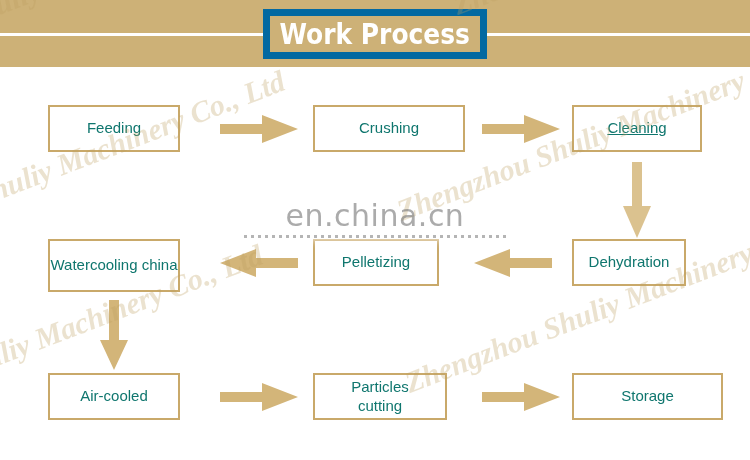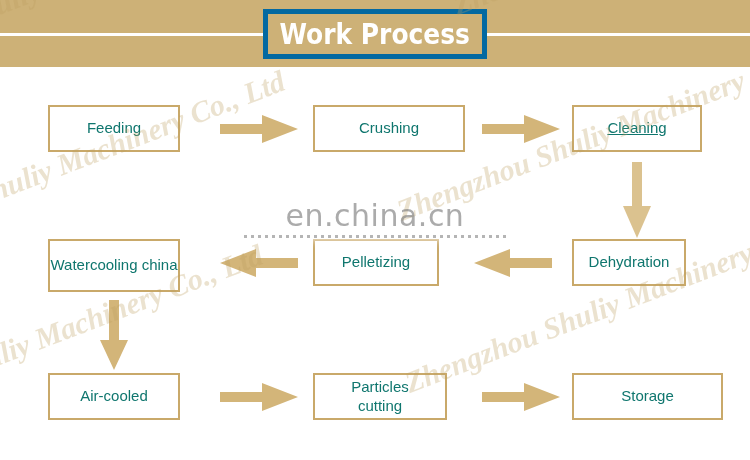--- a/index.html
+++ b/index.html
@@ -38,21 +38,21 @@
     width: 750px;
     height: 3px;
     background: #ffffff;
   }
   .title-box {
     position: absolute;
     left: 263px;
     top: 9px;
     width: 224px;
     height: 50px;
-    border: 5px solid #0369a1;
+    border: 7px solid #0369a1;
     background: #cdb177;
     box-sizing: border-box;
     display: flex;
     align-items: center;
     justify-content: center;
   }
   .title-text {
     color: #ffffff;
     font-family: "DejaVu Sans", sans-serif;
     font-weight: bold;

